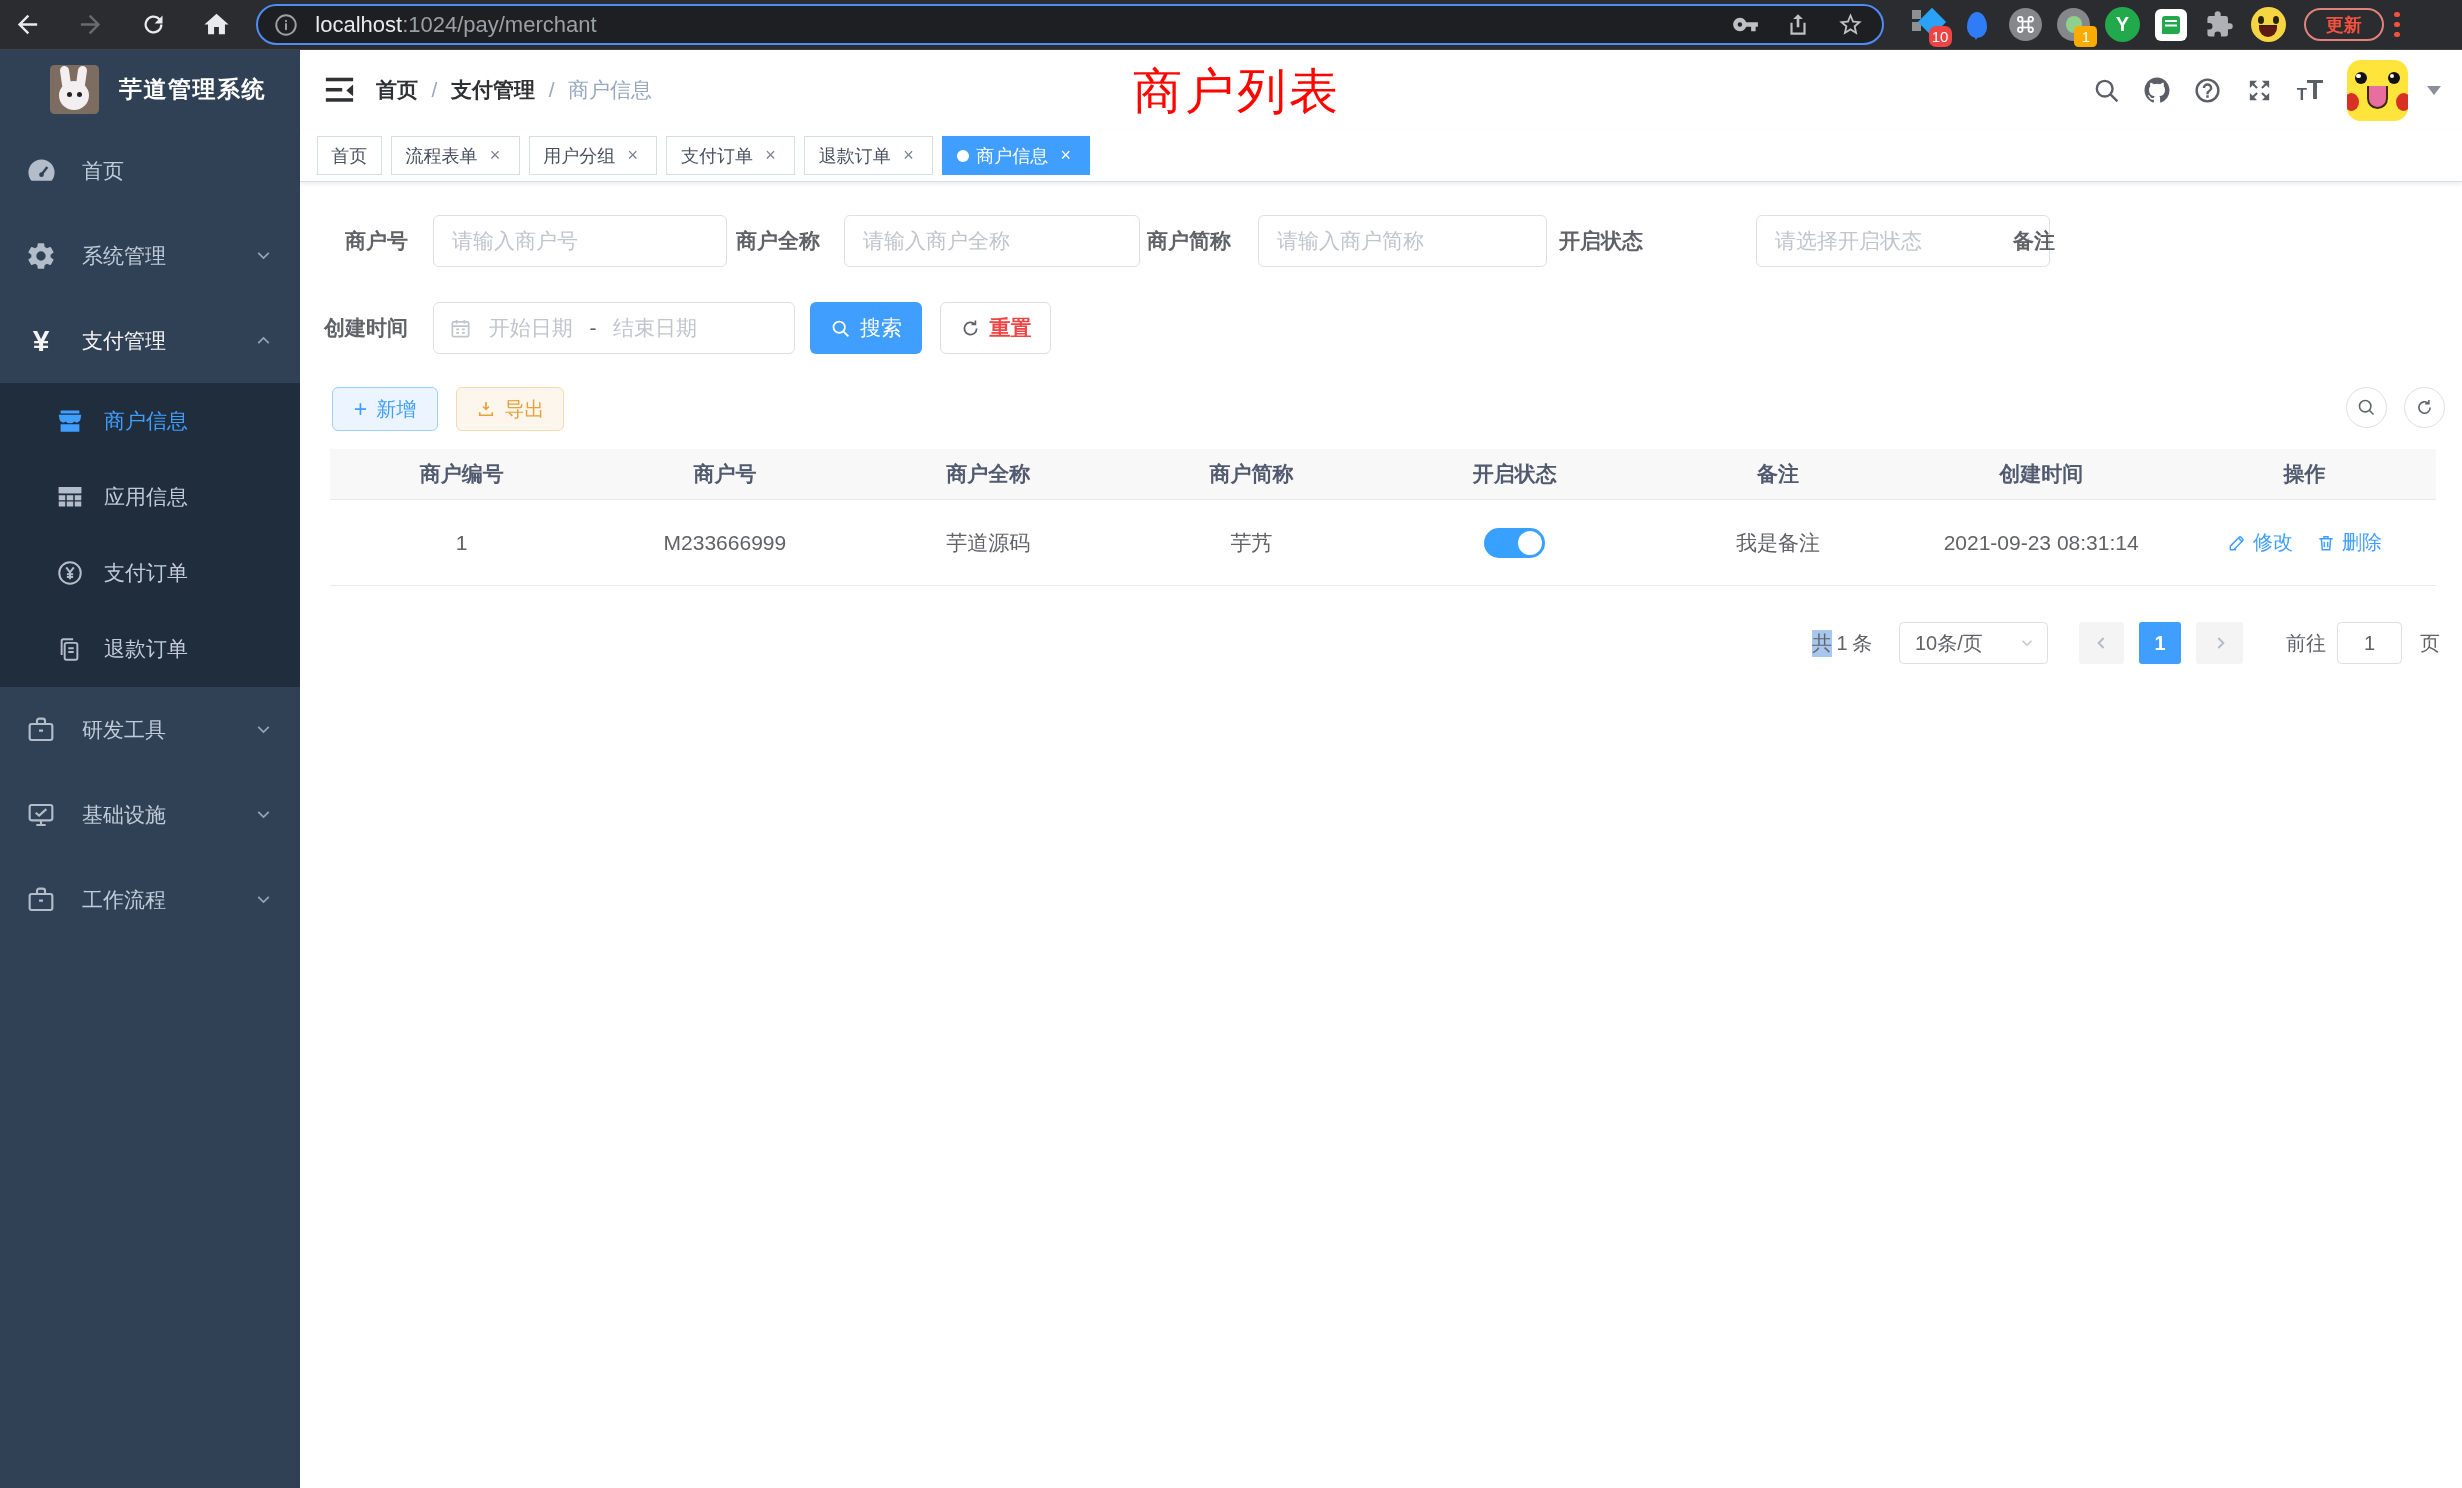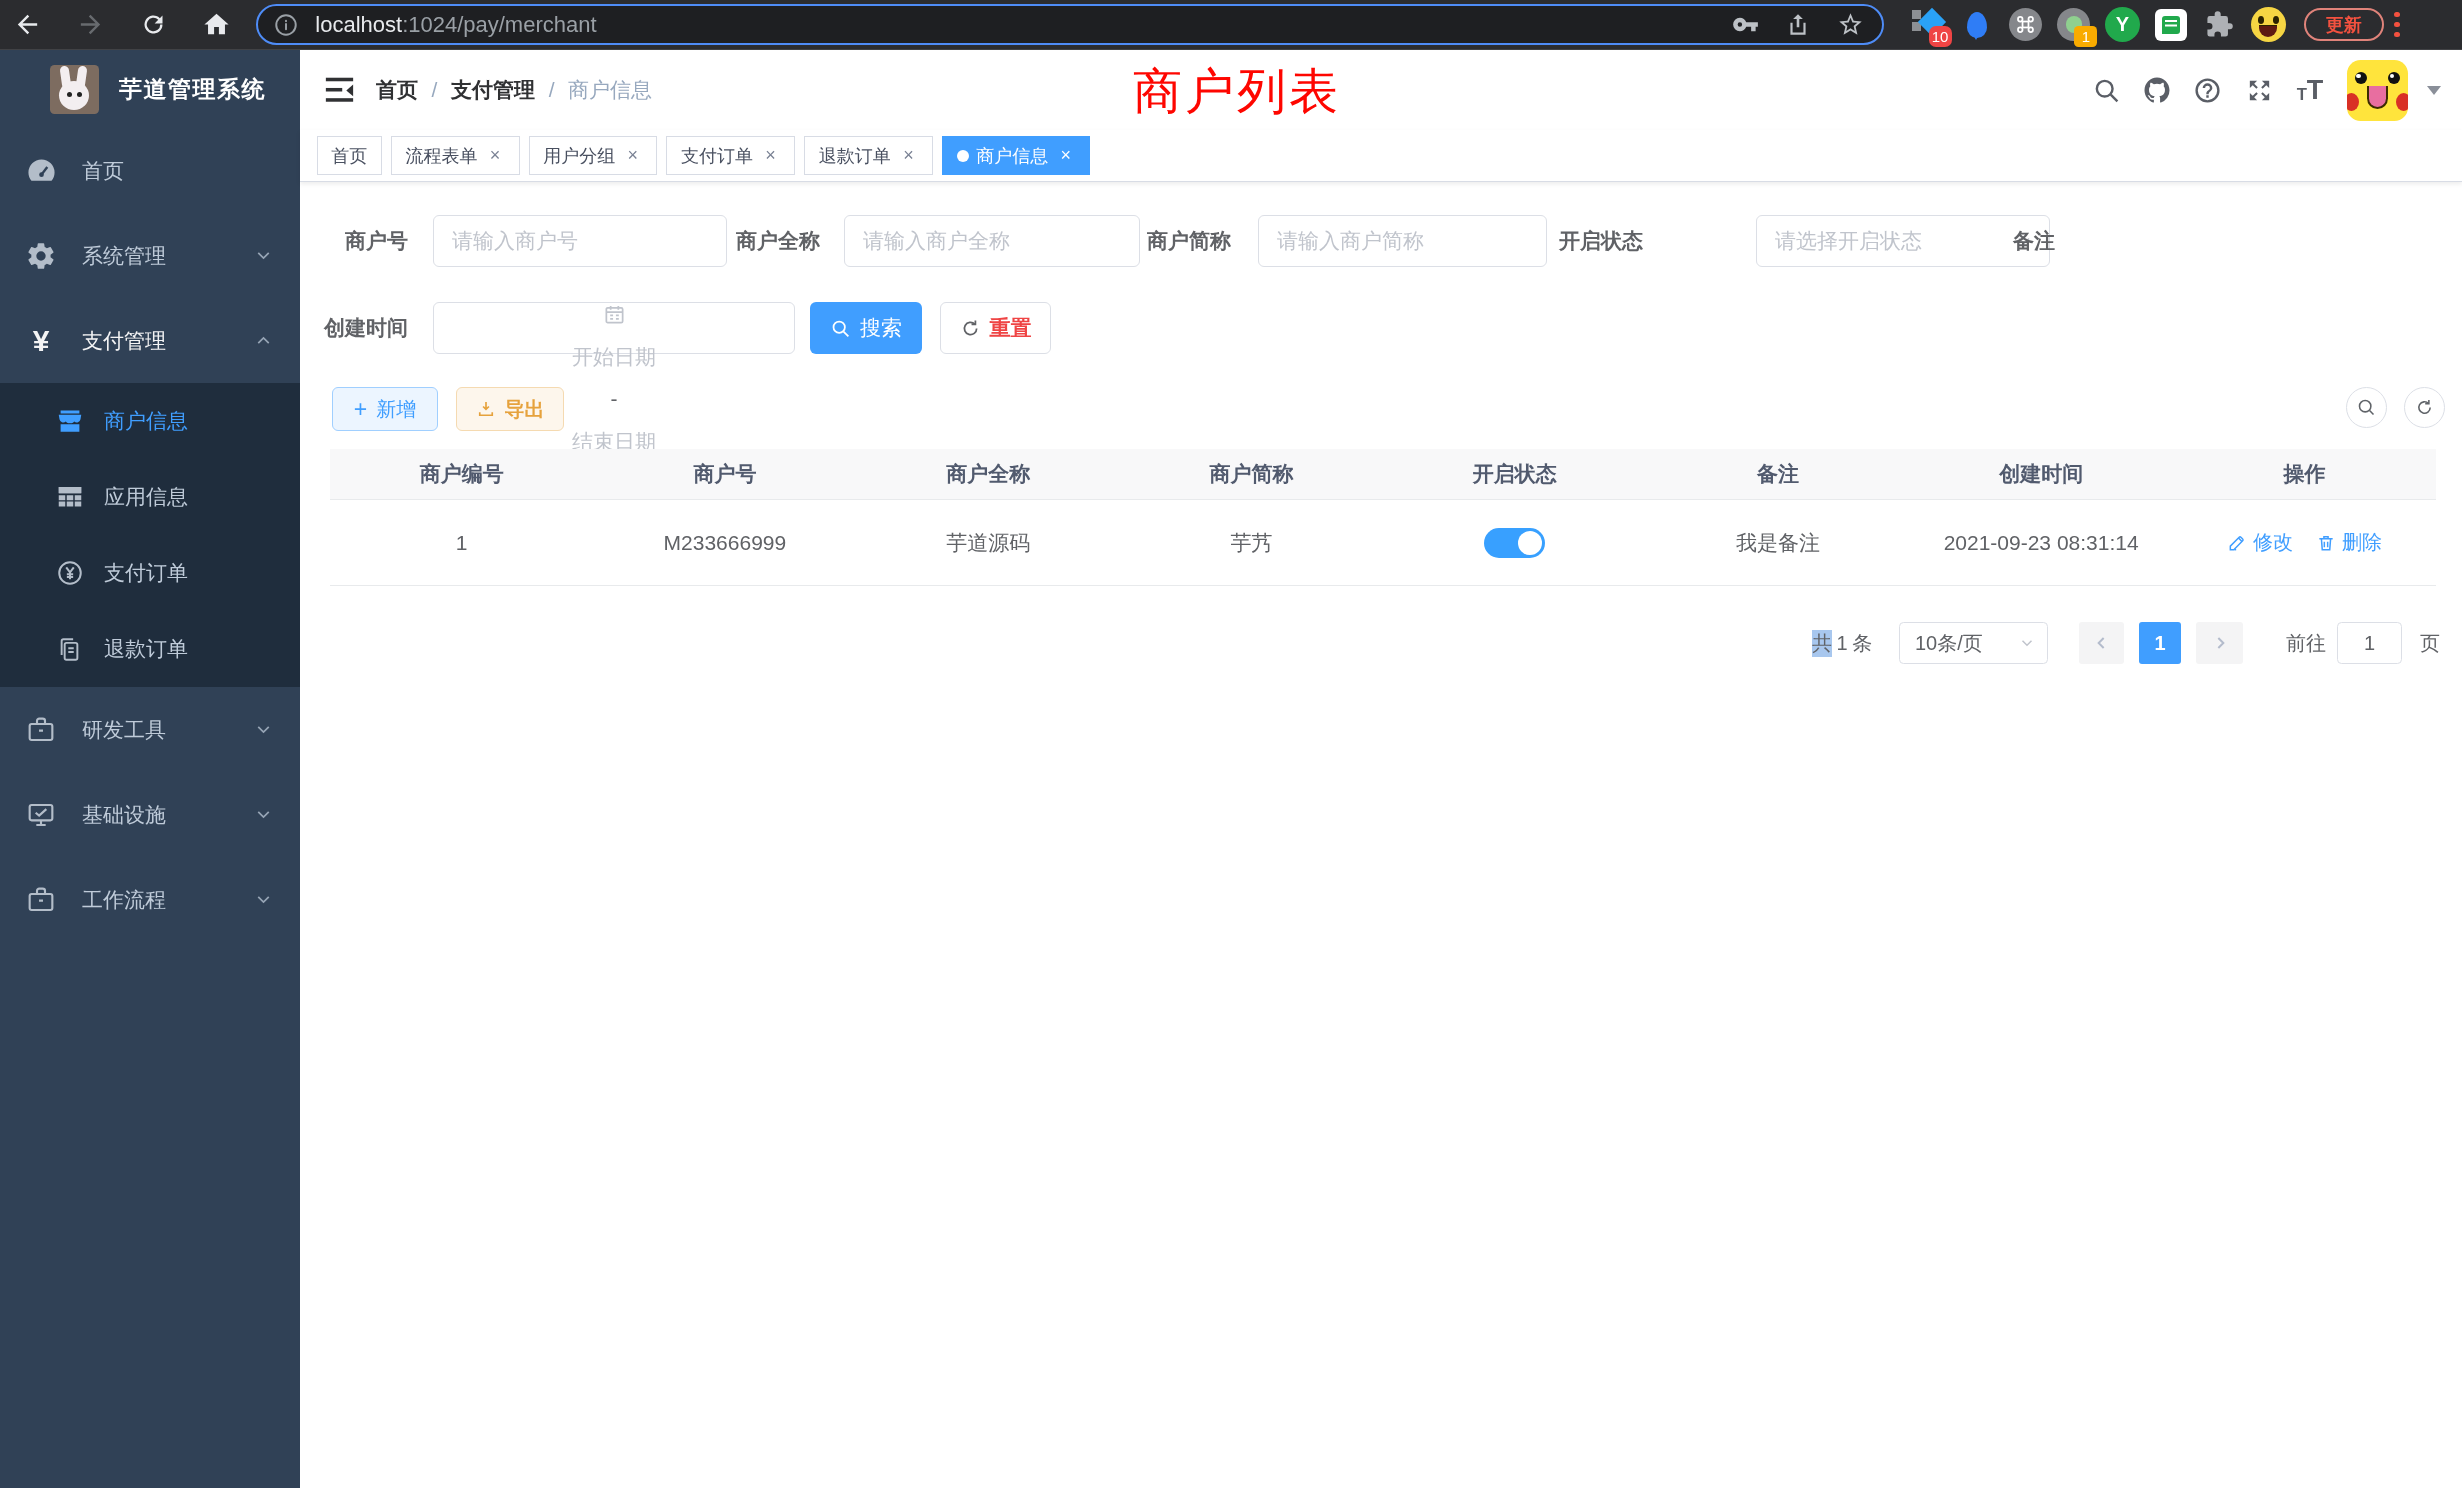--- a/index.html
+++ b/index.html
@@ -101,32 +101,32 @@
   
   .f-label { position:absolute; height:52px; line-height:52px; font-size:21px; font-weight:700; color:#606266;}
   .inp { position:absolute; height:52px; border:1.5px solid #dcdfe6; border-radius:6px; background:#fff;
     font-size:21px; color:#606266; padding:0 18px; outline:none; font-family:inherit;}
   .inp::placeholder { color:#c0c4cc; }
   .selbox { position:absolute; height:52px; border:1.5px solid #dcdfe6; border-radius:6px; background:#fff;
     display:flex; align-items:center; padding:0 15px 0 18px; cursor:pointer;}
   .selbox .ph { font-size:21px; color:#c0c4cc; flex:1;}
   .selbox .chv { color:#c0c4cc; }
   .daterange { position:absolute; left:433px; top:302px; width:362px; height:52px; border:1.5px solid #dcdfe6;
-    border-radius:6px; background:#fff; display:flex; align-items:center; padding:0 15px; gap:16.7px;flex-direction:column;}
+    border-radius:6px; background:#fff; display:flex; align-items:center; padding:0 15px; gap:16.7px;}
   .daterange .ph { font-size:21px; color:#c0c4cc;}
   .daterange .dash { font-size:21px; color:#606266;}
   .cal-ic { color:#c0c4cc; }
 
   .btn { position:absolute; height:52px; border-radius:6px; font-size:21px; display:flex;
     align-items:center; justify-content:center; gap:9px; cursor:pointer; border:1.5px solid transparent;}
   .btn-primary { background:#409eff; color:#fff; }
   .btn-plain { background:#fff; border-color:#dcdfe6; color:#ef4444;font-weight:bold;}
   .btn-sm { height:44px; font-size:20px; }
   .btn-add { background:#ecf5ff; border-color:#a0cfff; color:#409eff;}
-  .btn-export { background:#fdf6ec; border-color:#f5dab1; color:#e6a23c;font-weight:bold;}
+  .btn-export { background:#fdf6ec; border-color:#f5dab1; color:#e6a23c;}
   .mini-circle { position:absolute; width:41px; height:41px; border-radius:50%; border:1.5px solid #dcdfe6;
     background:#fff; display:flex; align-items:center; justify-content:center; color:#5f6368; cursor:pointer;}
 
   
   .tbl { position:absolute; left:330px; top:449px; width:2106px; font-size:21px;}
   .tbl-head { display:flex; background:#f8f8f9; border-bottom:1.5px solid #e8eaec; height:51px; align-items:center;}
   .tbl-head .th { flex:1; text-align:center; color:#515a6e; font-weight:700;}
   .tbl-row { display:flex; height:86px; align-items:center; border-bottom:1.5px solid #e8eaec; background:#fff;}
   .tbl-row .td { flex:1; text-align:center; color:#606266; display:flex; align-items:center; justify-content:center; gap:23px;}
   .switch { width:61px; height:30px; border-radius:15px; background:#38a0ff; position:relative; cursor:pointer;}

